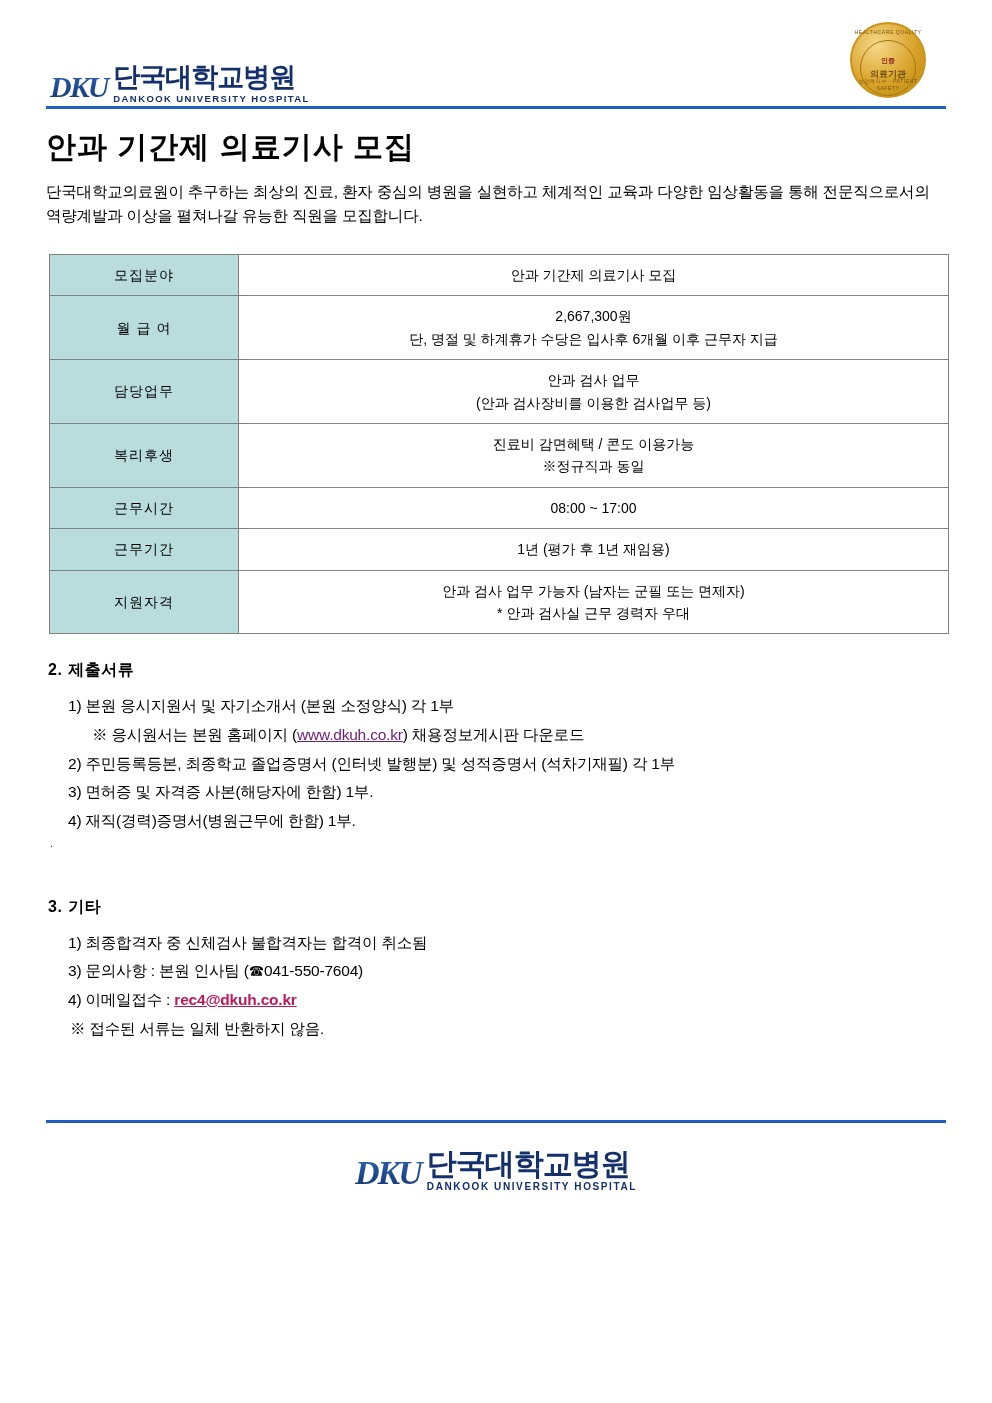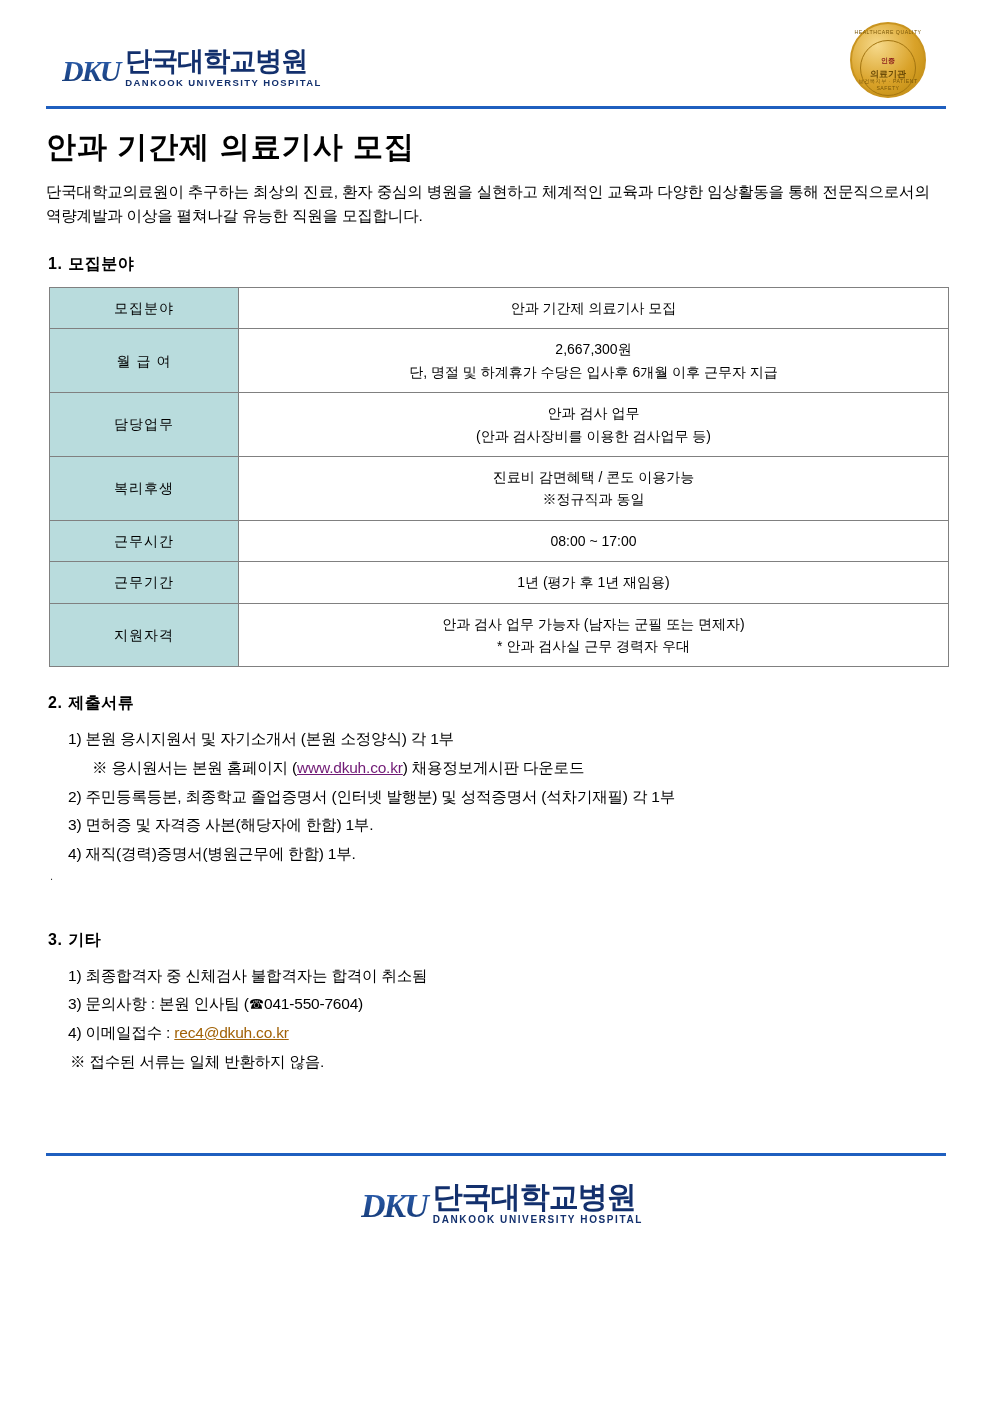--- a/index.html
+++ b/index.html
@@ -23,24 +23,23 @@
   }
 
   
   .header {
     position: relative;
     height: 106px;
   }
   .logo-wrap {
     position: absolute;
     left: 4px;
-    top: 48px;
+    top: 64px;
     display: flex;
     align-items: flex-end;
-    margin-left: 12px;
   }
   .logo-mark {
     font-family: "Liberation Serif", serif;
     font-size: 30px;
     font-weight: bold;
     font-style: italic;
     color: #1a4fa0;
     letter-spacing: -2px;
     background: linear-gradient(180deg,#2f63b5 0%, #12356f 100%);
     -webkit-background-clip: text;
@@ -178,22 +177,22 @@
     padding-left: 24px;
     font-size: 15.5px;
     line-height: 1.72;
     letter-spacing: -0.2px;
   }
   a.link {
     color: #701a75;
     text-decoration: underline;
   }
   a.mail {
-    color: #a16207;
-    font-weight: normal;
+    color: #be185d;
+    font-weight: bold;
     text-decoration: underline;
   }
   .gap-block { height: 46px; }
   .etc-note {
     padding-left: 24px;
     font-size: 15.5px;
     line-height: 1.72;
     letter-spacing: -0.2px;
     margin-top: 2px;
   }
@@ -238,23 +237,20 @@
       </div>
       <span class="seal-ring ring-bottom">보건복지부 · PATIENT SAFETY</span>
     </div>
   </div>
 
   <div class="rule-top"></div>
 
   <h1 class="title">안과 기간제 의료기사 모집</h1>
   <p class="lead">단국대학교의료원이 추구하는 최상의 진료, 환자 중심의 병원을 실현하고 체계적인 교육과 다양한 임상활동을 통해 전문직으로서의 역량계발과 이상을 펼쳐나갈 유능한 직원을 모집합니다.</p>
 
-  <div class="section-heading">
-    <span class="num">1.</span><span>모집분야</span>
-  </div>
 
   <table class="recruit">
     <tbody>
       <tr>
         <td class="label">모집분야</td>
         <td class="value">
           <span class="cell-line">안과 기간제 의료기사 모집</span>
         </td>
       </tr>
       <tr>

